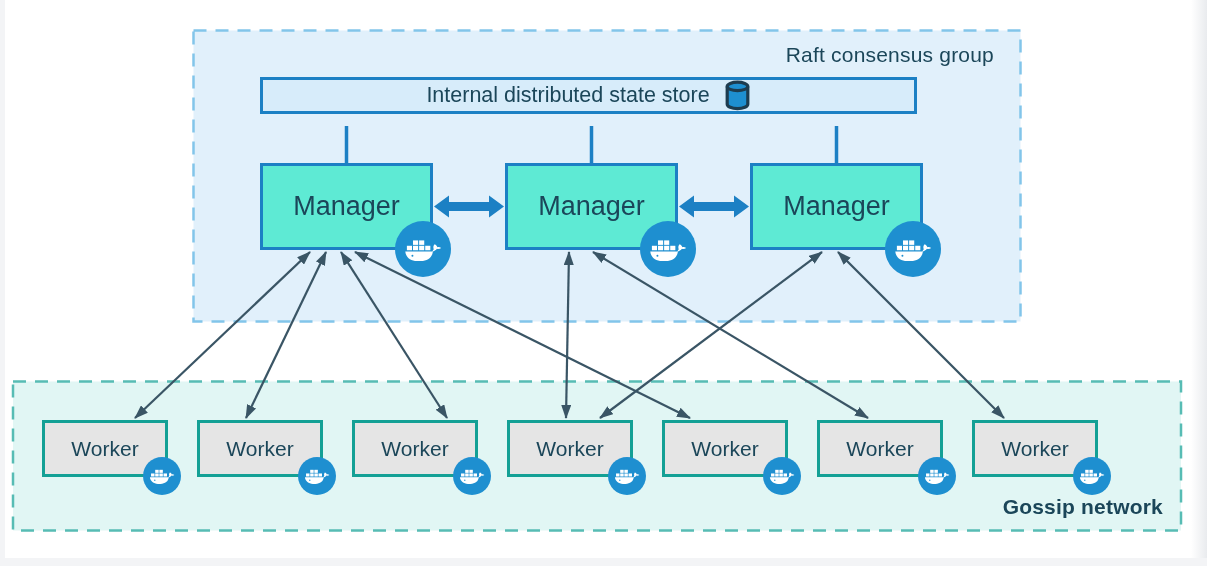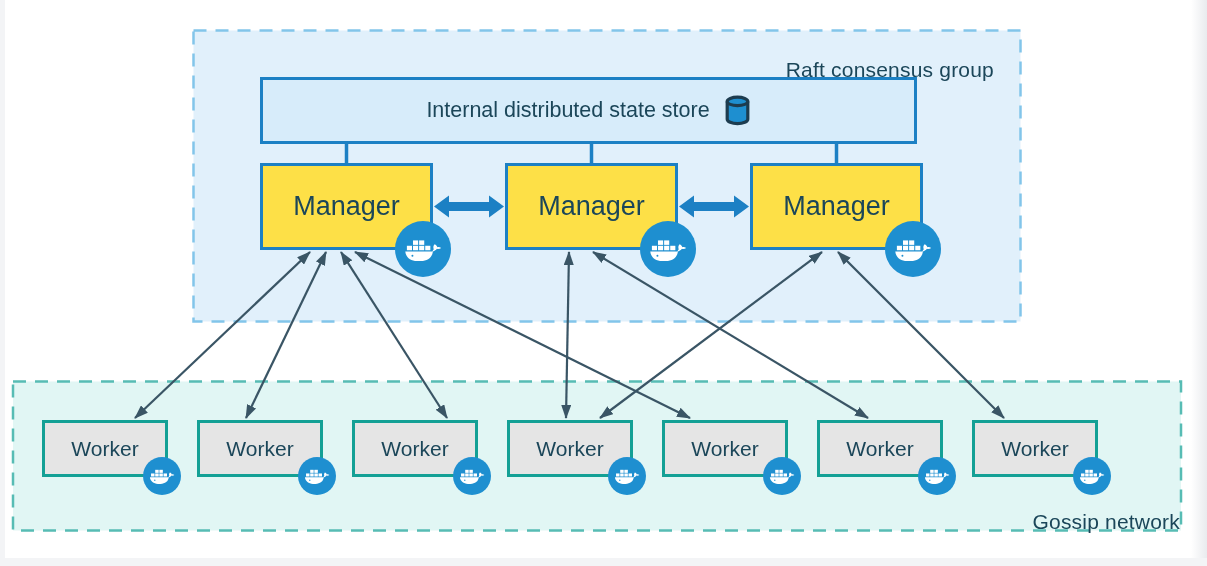--- a/index.html
+++ b/index.html
@@ -6,32 +6,32 @@
   #canvas{
     position:relative;width:1207px;height:566px;background:#ffffff;overflow:hidden;
     font-family:"Liberation Sans","DejaVu Sans",sans-serif;color:#1b4659;
   }
   #wires{position:absolute;left:0;top:0;width:1207px;height:566px;}
   .edge-shade{position:absolute;right:0;top:0;bottom:0;width:16px;
     background:linear-gradient(to right,rgba(255,255,255,0),#e9ebee);}
   .bottom-shade{position:absolute;left:0;right:0;bottom:0;height:8px;background:#f3f4f6;}
   .left-shade{position:absolute;left:0;top:0;bottom:0;width:5px;background:#f3f4f6;}
 
-  .group-label{position:absolute;font-size:21px;letter-spacing:.2px;white-space:nowrap;margin-top:15px;}
+  .group-label{position:absolute;font-size:21px;letter-spacing:.2px;white-space:nowrap;}
   #raft-label{top:43px;right:213px;}
-  #gossip-label{top:495px;right:27px;}
+  #gossip-label{top:495px;right:44px;font-weight:bold;}
 
   .node{position:absolute;box-sizing:border-box;display:flex;align-items:center;justify-content:center;}
   #store-box{
-    left:260px;top:77px;width:657px;height:67px;
+    left:260px;top:77px;width:657px;height:37px;
     background:#d7ecfa;border:3px solid #1c80c4;gap:14px;font-size:21.5px;
   }
   .manager{
     top:163px;width:173px;height:87px;
-    background:#fde047;border:3px solid #1c80c4;font-size:27px;
+    background:#5eead4;border:3px solid #1c80c4;font-size:27px;
   }
   .worker{
     top:420px;width:126px;height:57px;
     background:#e5e5e5;border:3px solid #13a095;font-size:21px;
   }
   .badge{
     position:absolute;border-radius:50%;background:#1e8fd0;
     display:flex;align-items:center;justify-content:center;
   }
   .manager .badge{width:56px;height:56px;right:-21px;bottom:-30px;}

